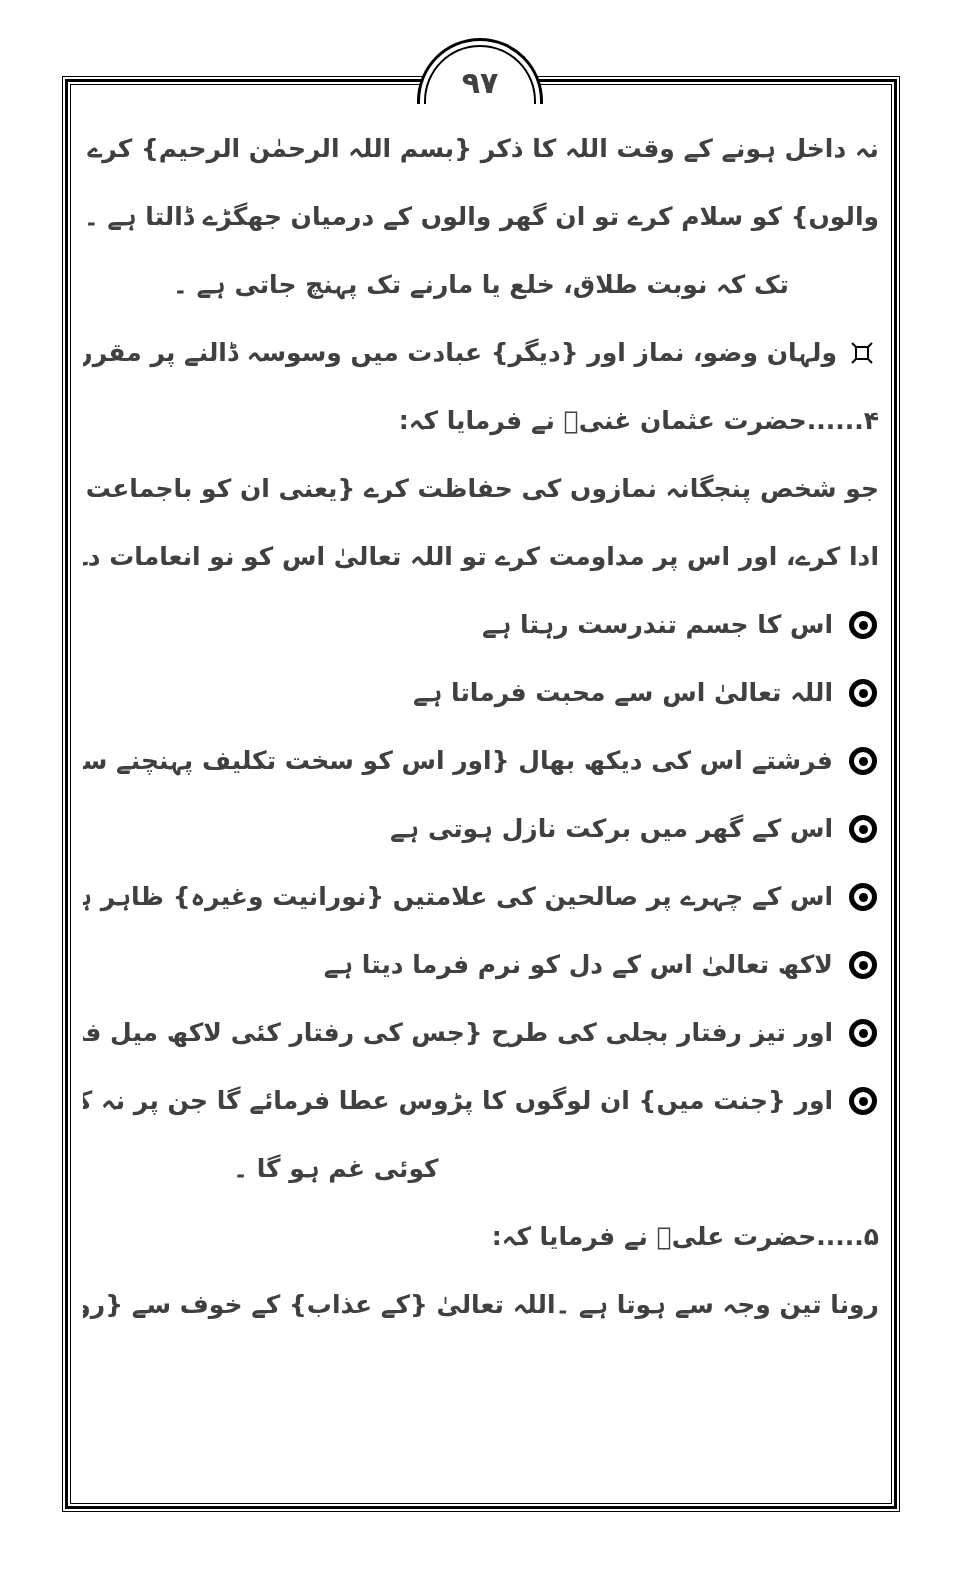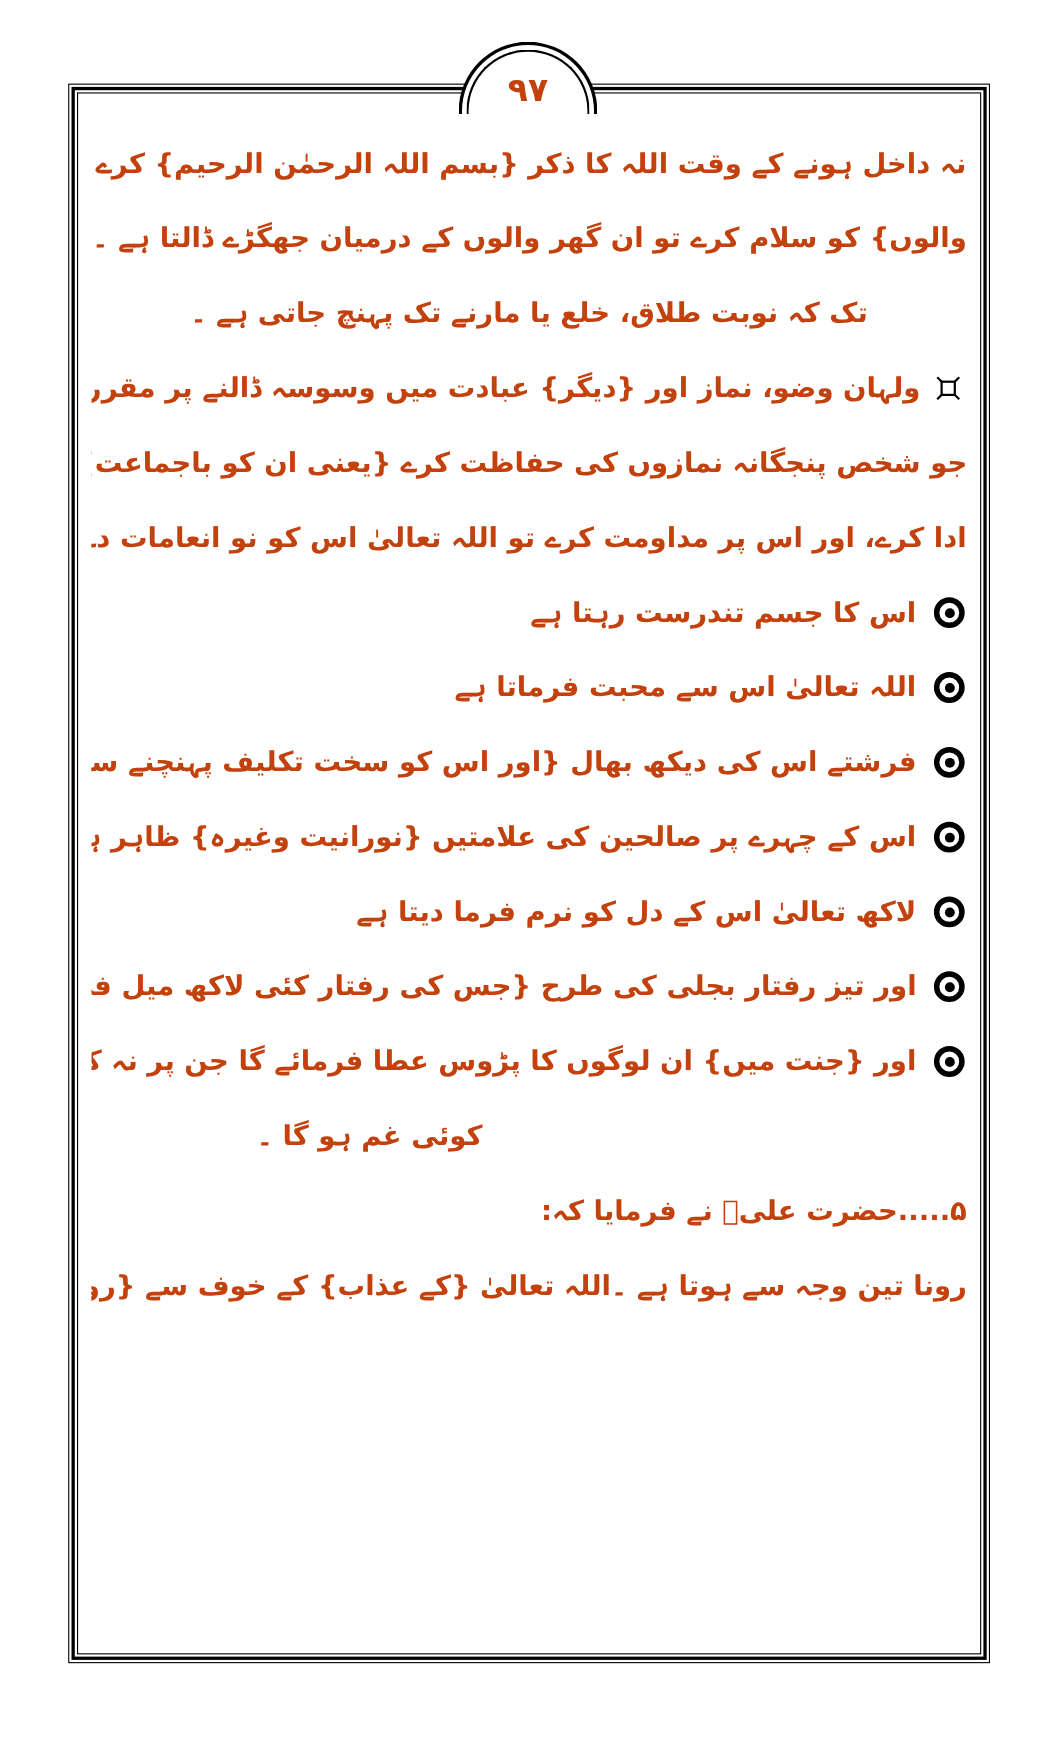--- a/index.html
+++ b/index.html
@@ -6,21 +6,21 @@
     margin: 0;
     padding: 0;
     background: #ffffff;
   }
   .page {
     position: relative;
     width: 960px;
     height: 1590px;
     background: #ffffff;
     font-family: "DejaVu Sans", sans-serif;
-    color: #c2410c;
+    color: #404040;
     direction: rtl;
     overflow: hidden;
   }
   
   .frame-outer {
     position: absolute;
     left: 62px;
     right: 60px;
     top: 76px;
     bottom: 78px;
@@ -150,40 +150,47 @@
                 <rect x="5" y="5" width="12" height="12" fill="none" stroke="#000" stroke-width="2"></rect>
                 <line x1="1" y1="1" x2="6" y2="6" stroke="#000" stroke-width="2"></line>
                 <line x1="21" y1="1" x2="16" y2="6" stroke="#000" stroke-width="2"></line>
                 <line x1="1" y1="21" x2="6" y2="16" stroke="#000" stroke-width="2"></line>
                 <line x1="21" y1="21" x2="16" y2="16" stroke="#000" stroke-width="2"></line>
               </svg>
             </span>
             <span class="btxt">ولہان وضو، نماز اور {دیگر} عبادت میں وسوسہ ڈالنے پر مقرر رہے ۔</span>
           </div>
 
+          <div class="line">۴......حضرت عثمان غنیؓ نے فرمایا کہ:</div>
           <div class="line">جو شخص پنجگانہ نمازوں کی حفاظت کرے {یعنی ان کو باجماعت} اپنے وقت پر</div>
           <div class="line">ادا کرے، اور اس پر مداومت کرے تو اللہ تعالیٰ اس کو نو انعامات دے دیتا ہے ۔</div>
 
           <div class="line">
             <span class="bullet-ring">
                 <span class="bullet-dot"></span>
               </span>
             <span class="btxt">اس کا جسم تندرست رہتا ہے</span>
           </div>
           <div class="line">
             <span class="bullet-ring">
                 <span class="bullet-dot"></span>
               </span>
             <span class="btxt">اللہ تعالیٰ اس سے محبت فرماتا ہے</span>
           </div>
           <div class="line">
             <span class="bullet-ring">
                 <span class="bullet-dot"></span>
               </span>
             <span class="btxt">فرشتے اس کی دیکھ بھال {اور اس کو سخت تکلیف پہنچنے سے بچایا} کرتے ہیں</span>
+          </div>
+          <div class="line">
+            <span class="bullet-ring">
+                <span class="bullet-dot"></span>
+              </span>
+            <span class="btxt">اس کے گھر میں برکت نازل ہوتی ہے</span>
           </div>
           <div class="line">
             <span class="bullet-ring">
                 <span class="bullet-dot"></span>
               </span>
             <span class="btxt">اس کے چہرے پر صالحین کی علامتیں {نورانیت وغیرہ} ظاہر ہوتی ہے</span>
           </div>
           <div class="line">
             <span class="bullet-ring">
                 <span class="bullet-dot"></span>

